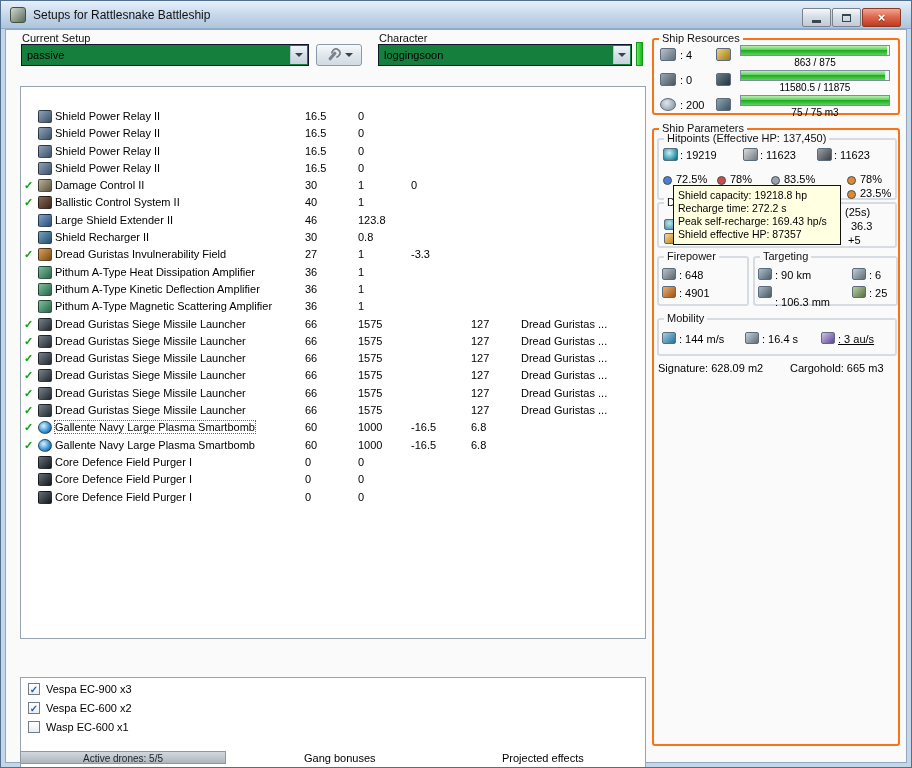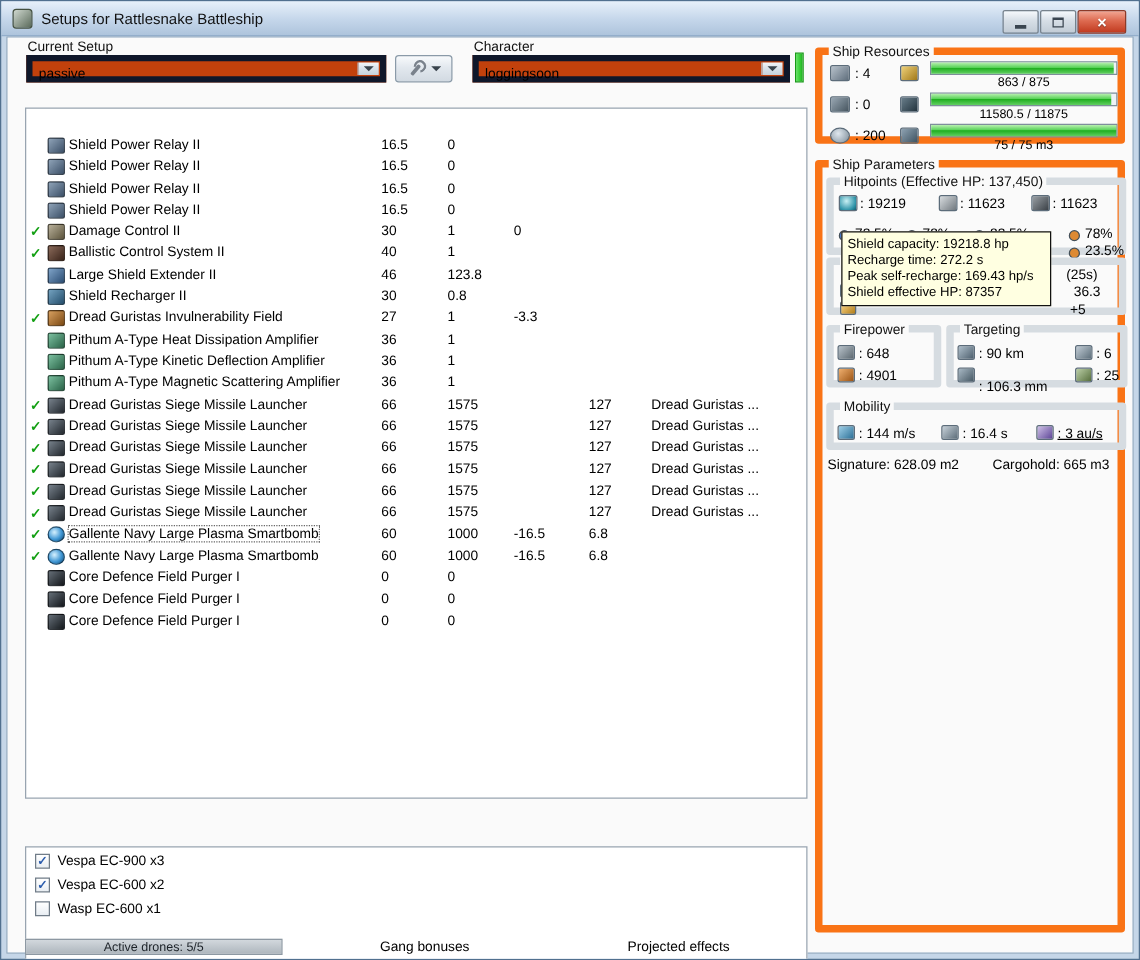--- a/index.html
+++ b/index.html
@@ -25,41 +25,41 @@
   .g-max { width:9px; height:8px; border:1px solid #3a4550; border-top-width:2px; }
   .g-close { color:#fff; font-size:13px; font-weight:bold; line-height:1; text-shadow:0 1px 1px rgba(0,0,0,.4); }
 
   
   .content { position:absolute; left:4px; right:4px; top:28px; bottom:4px;
              background:#fafafa; border:1px solid #8fa8c0; }
   .txt { position:absolute; white-space:nowrap; font-size:11px; }
   .lbl { position:absolute; white-space:nowrap; font-size:11px; color:#111; }
 
   
-  .combo { position:absolute; height:22px; background:#c2410c; border:5px solid #0f172a; }
+  .combo { position:absolute; height:22px; background:#15803d; border:1px solid #0f172a; }
   .combo-text { position:absolute; left:5px; top:4px; white-space:nowrap; }
   .combo-btn { position:absolute; right:1px; top:1px; bottom:1px; width:17px;
                background:linear-gradient(#f2f6fa,#d9e2ea 45%,#c6d2dc);
                border-left:1px solid #b7c4cf; display:flex; align-items:center; justify-content:center; }
   .tri { width:0; height:0; border-left:4px solid transparent; border-right:4px solid transparent;
          border-top:4px solid #39434c; }
   .toolbtn { position:absolute; border:1px solid #8a9aa8; border-radius:3px;
              background:linear-gradient(#f8fafc,#e2e8ee 45%,#d2dae2);
              display:flex; align-items:center; justify-content:center; }
   .wrench { position:relative; display:inline-block; width:12px; height:13px; }
   .wrench::before { content:""; position:absolute; left:5px; top:2px; width:3px; height:10px;
                     background:#7a828c; transform:rotate(40deg); border-radius:1px; }
   .wrench::after { content:""; position:absolute; left:5px; top:-1px; width:6px; height:6px;
                    border:2px solid #7a828c; border-radius:50%; border-bottom-color:transparent;
                    transform:rotate(40deg); }
   .char-strip { position:absolute; width:7px; height:24px; border:1px solid #169a16;
                 background:linear-gradient(90deg,#5fe85f,#1db51d); }
 
   
-  .gbox { position:absolute; border:6px solid #f97316; border-radius:3px; }
+  .gbox { position:absolute; border:2px solid #f97316; border-radius:3px; }
   .gbox.sub { border-color:#d6dce1;padding-left:15px; }
   .gb-label { position:absolute; top:-8px; left:5px; background:#fafafa; padding:0 3px;
               font-size:11px; color:#111; white-space:nowrap; }
 
   
   .icon { position:absolute; border:1px solid #5c6c7a; border-radius:2px; }
   .turret-hardpoints-icon  { background:linear-gradient(135deg,#b8c2cc,#5f6e7c); }
   .launcher-hardpoints-icon{ background:linear-gradient(135deg,#9aa8b4,#46555f); }
   .calibration-icon { background:radial-gradient(circle at 40% 35%,#dfe7ee,#7d8c98); border-radius:50%; }
   .cpu-icon       { background:linear-gradient(135deg,#f0d27a,#a07818); }

